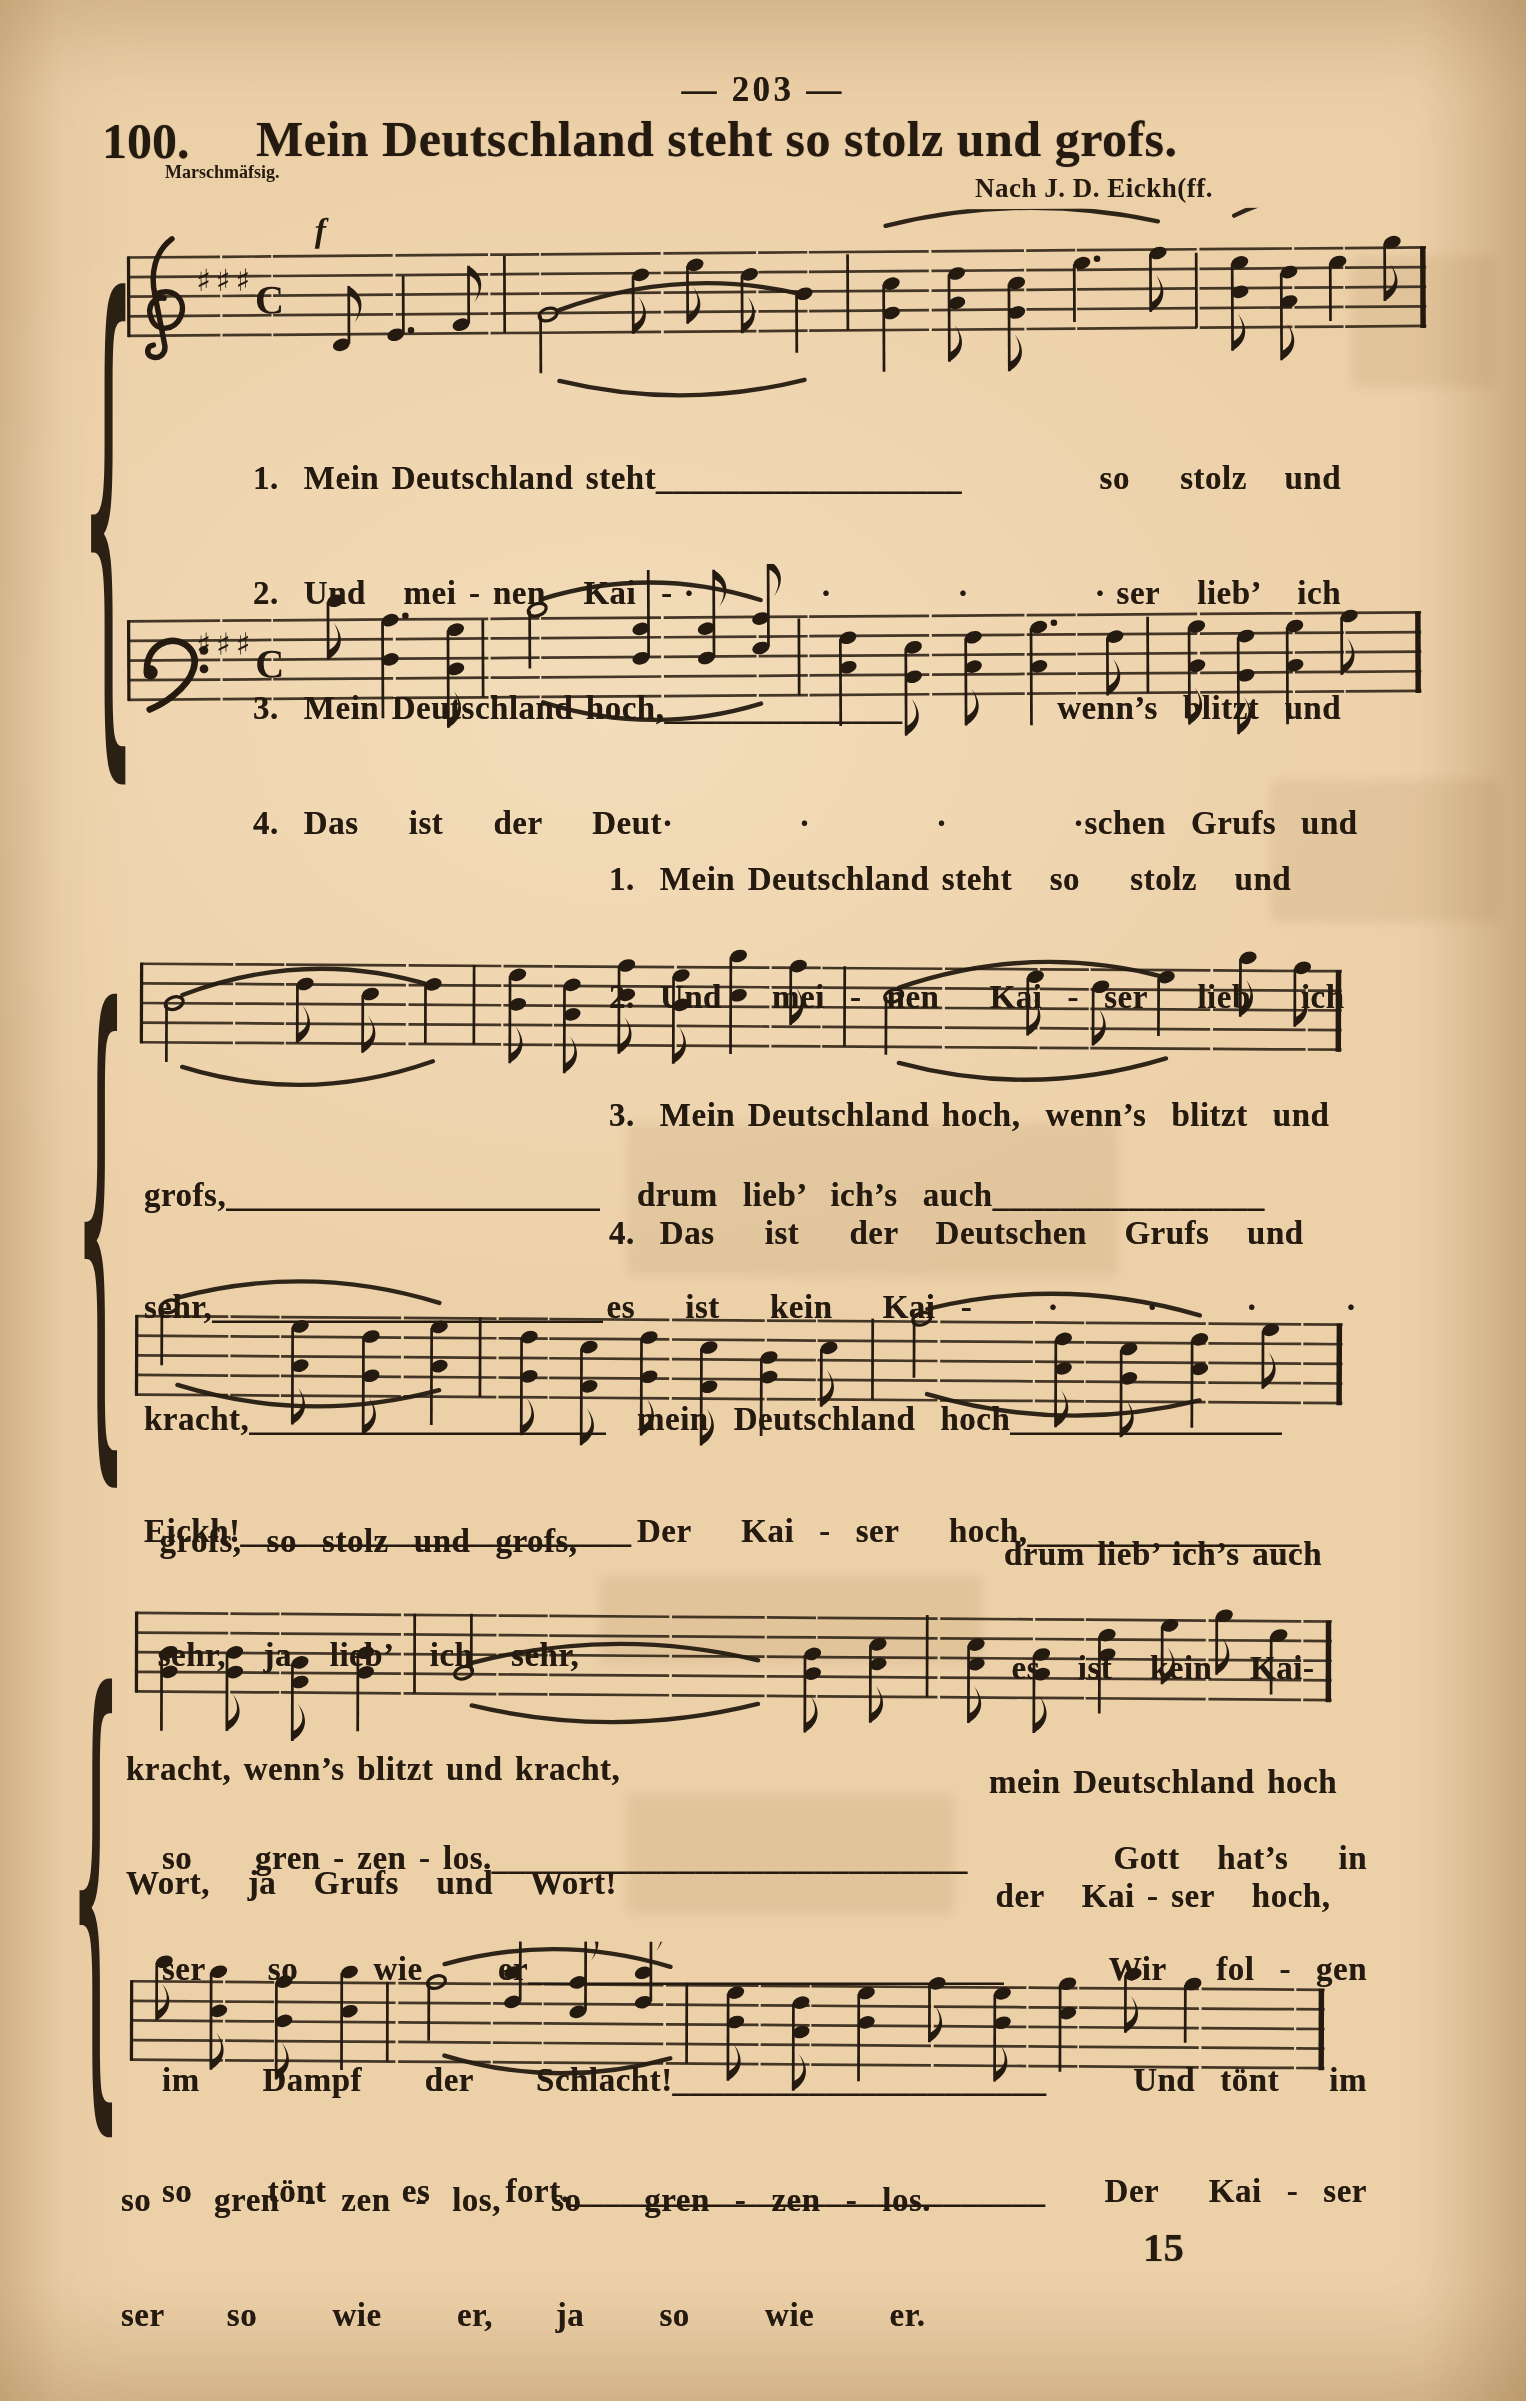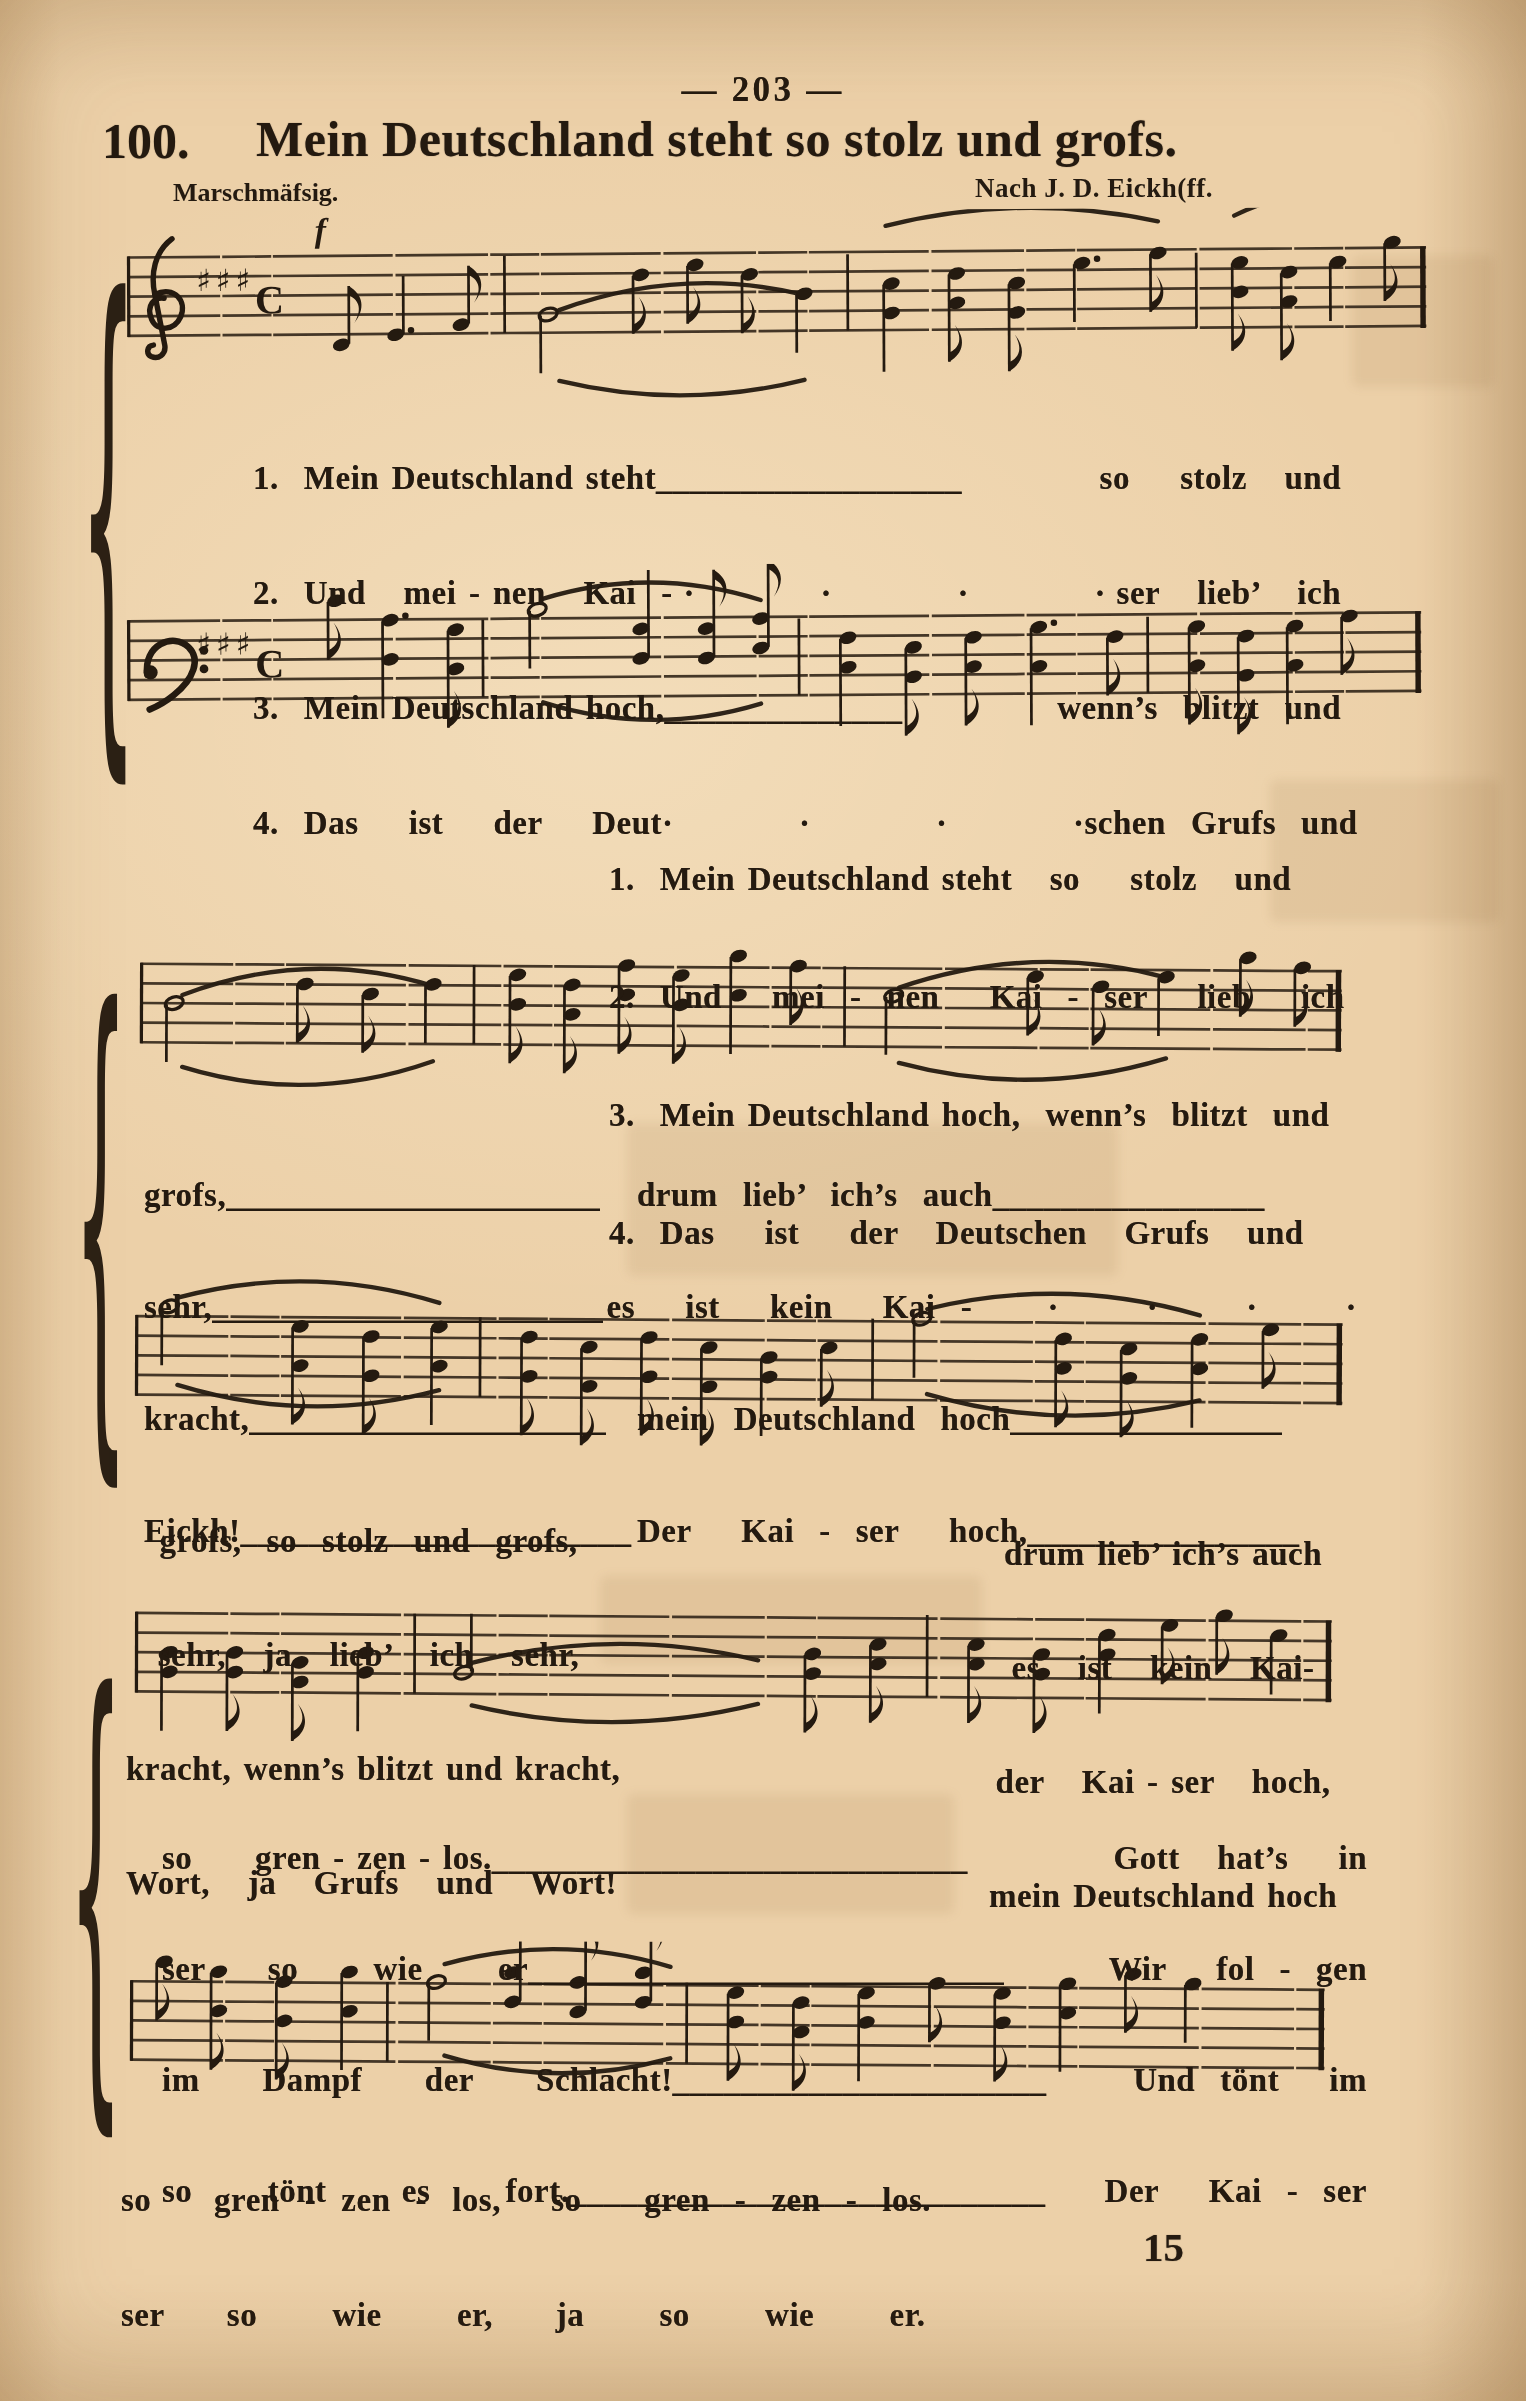--- a/index.html
+++ b/index.html
@@ -26,21 +26,21 @@
   .song-number{
     top:112px;left:102px;font-size:50px;font-weight:700;
     text-shadow:0 0 1.1px rgba(36,26,16,.55);
   }
   .song-title{
     top:110px;left:256px;width:1112px;text-align:left;
     font-size:50px;font-weight:700;letter-spacing:0.5px;white-space:nowrap;
     text-shadow:0 0 1.1px rgba(36,26,16,.55);
   }
   .tempo{
-    top:178px;left:165px;font-size:26px;font-weight:700;margin-left:8px;
+    top:162px;left:165px;font-size:18px;font-weight:700;
   }
   .attribution{
     top:173px;left:975px;font-size:27px;font-weight:700;letter-spacing:0.5px;
   }
   .lyrics{
     font-weight:700;font-size:33px;line-height:1;white-space:pre;
     word-spacing:3.8px;letter-spacing:0.5px;
     text-shadow:0 0 0.5px rgba(36,26,16,.6);
   }
   .lyr-row{display:flex;justify-content:space-between;align-items:center;}
@@ -571,22 +571,22 @@
 
   <div class="abs lyrics b4l">
     <div class="lyr-row">grofs,  so  stolz  und  grofs,</div>
     <div class="lyr-row">sehr,   ja   lieb’   ich   sehr,</div>
     <div class="lyr-row">kracht, wenn’s blitzt und kracht,</div>
     <div class="lyr-row">Wort,   ja   Grufs   und   Wort!</div>
   </div>
   <div class="abs lyrics b4r">
     <div class="lyr-row">drum lieb’ ich’s auch</div>
     <div class="lyr-row">es   ist   kein   Kai-</div>
+    <div class="lyr-row">mein Deutschland hoch</div>
     <div class="lyr-row">der   Kai - ser   hoch,</div>
-    <div class="lyr-row">mein Deutschland hoch</div>
   </div>
 
   <div class="abs lyrics b5">
     <div class="lyr-row">
       <span class="lcol">so     gren - zen - los.____________________________</span>
       <span class="rcol">Gott   hat’s    in</span>
     </div>
     <div class="lyr-row">
       <span class="lcol">ser     so      wie      er____________________________</span>
       <span class="rcol">Wir    fol  -  gen</span>

